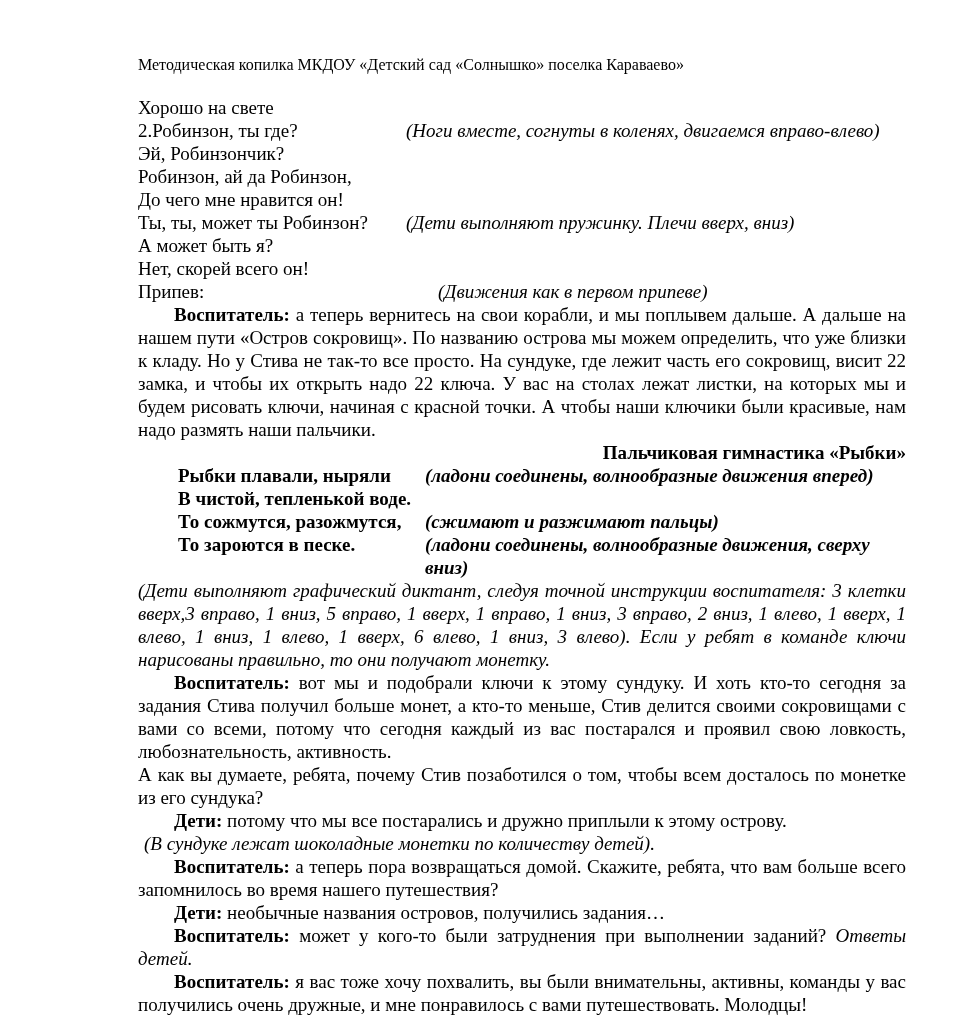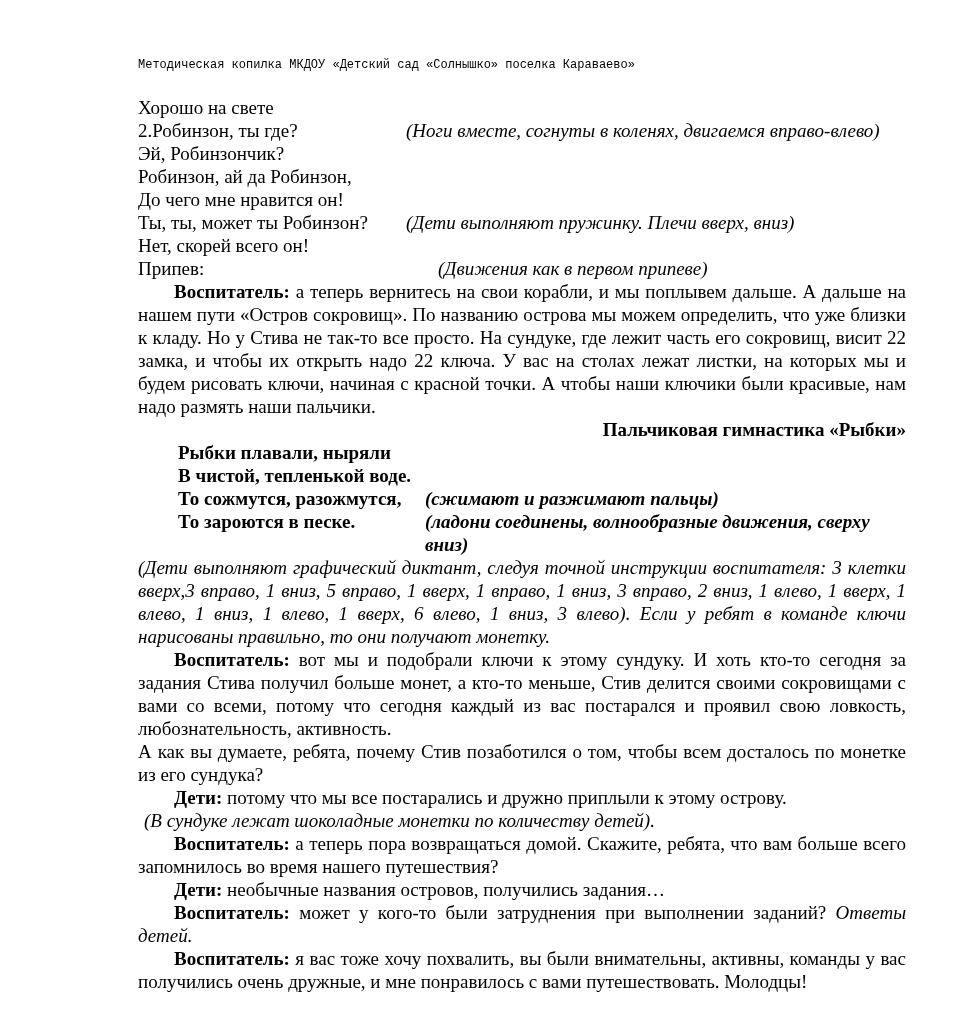--- a/index.html
+++ b/index.html
@@ -6,22 +6,22 @@
   html, body {
     width: 976px; height: 1024px;
     background: #ffffff;
     color: #000000;
     font-family: "Liberation Serif", serif;
     overflow: hidden;
   }
   .page { padding: 55px 70px 0 138px; width: 976px; }
 
   .doc-header {
-    font-family: Liberation Mono, monospace;
-    font-size: 12px;
+    font-family: Liberation Serif, serif;
+    font-size: 16px;
     line-height: 20px;
     margin-bottom: 21px;
   }
 
   .song, .fingers, .para, .heading {
     font-size: 19px;
     line-height: 23px;
   }
 
   .song .line { display: flex; align-items: baseline; }
@@ -64,35 +64,39 @@
       <span class="lyric">Робинзон, ай да Робинзон,</span>
     </div>
     <div class="line">
       <span class="lyric">До чего мне нравится он!</span>
     </div>
     <div class="line">
       <span class="lyric w268">Ты, ты,  может ты Робинзон?</span>
       <span class="note">(Дети выполняют пружинку. Плечи вверх, вниз)</span>
     </div>
     <div class="line">
+      <span class="lyric">А может быть я?</span>
+    </div>
+    <div class="line">
       <span class="lyric">Нет, скорей всего он!</span>
     </div>
     <div class="line">
       <span class="lyric w300">Припев:</span>
       <span class="note">(Движения как  в первом припеве)</span>
     </div>
   </div>
 
   <p class="para"><b class="speaker">Воспитатель:</b><span> а теперь вернитесь на свои корабли, и мы поплывем дальше. А дальше на нашем пути  «Остров сокровищ». По названию острова мы можем определить, что уже близки к кладу. Но у Стива не так-то все просто. На сундуке, где лежит часть его сокровищ, висит 22 замка, и чтобы их открыть надо 22 ключа. У вас на столах лежат листки, на которых мы и будем рисовать ключи, начиная с красной точки. А чтобы наши ключики были красивые, нам надо размять наши пальчики.</span></p>
 
   <div class="heading">Пальчиковая гимнастика «Рыбки»</div>
 
   <div class="fingers">
     <div class="line">
       <span class="lyric">Рыбки плавали, ныряли</span>
+      <span class="note">(ладони соединены, волнообразные движения вперед)</span>
     </div>
     <div class="line">
       <span class="lyric">В чистой, тепленькой воде.</span>
     </div>
     <div class="line">
       <span class="lyric">То сожмутся, разожмутся,</span>
       <span class="note">(сжимают и разжимают пальцы)</span>
     </div>
     <div class="line">
       <span class="lyric">То зароются в песке.</span>

